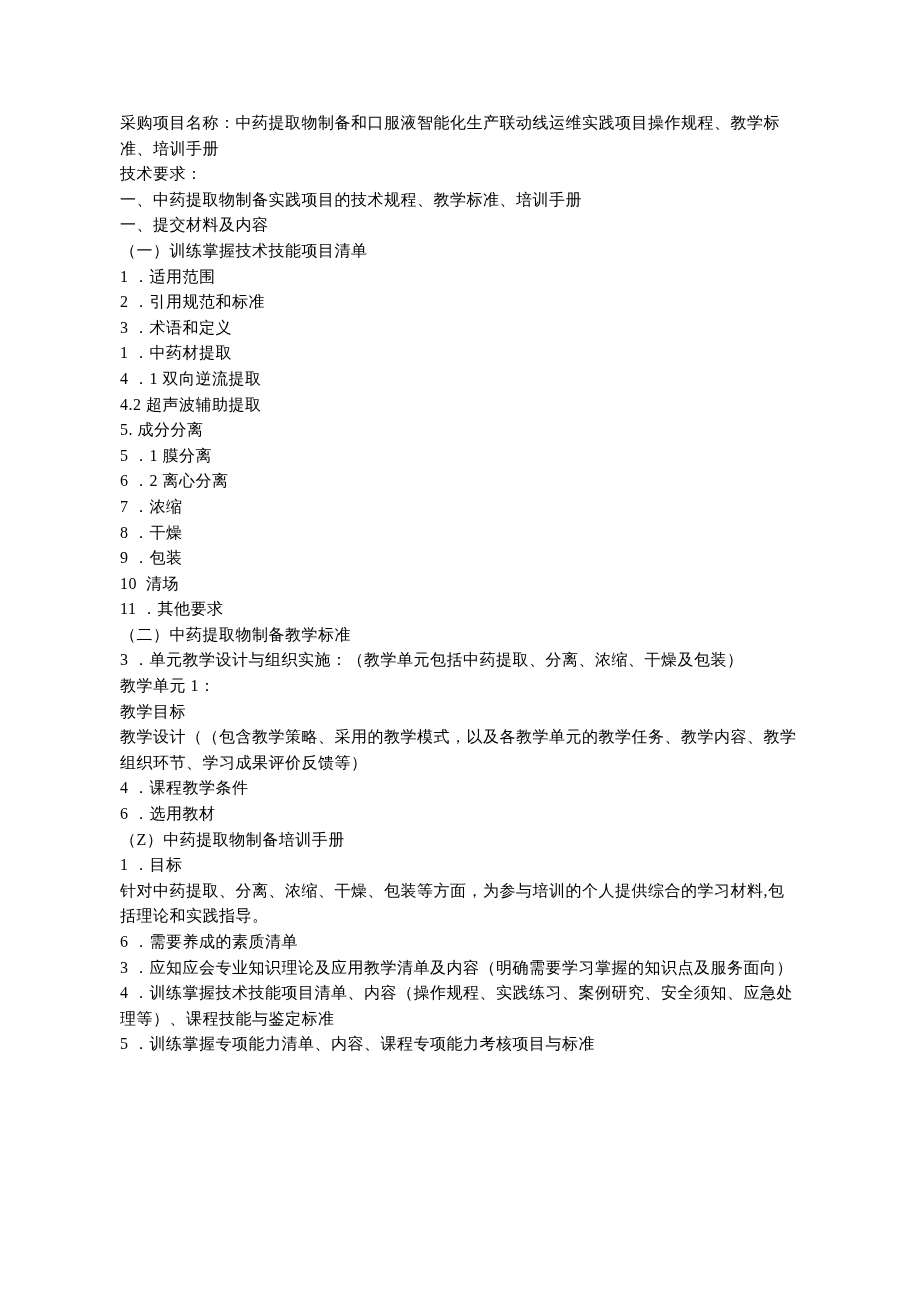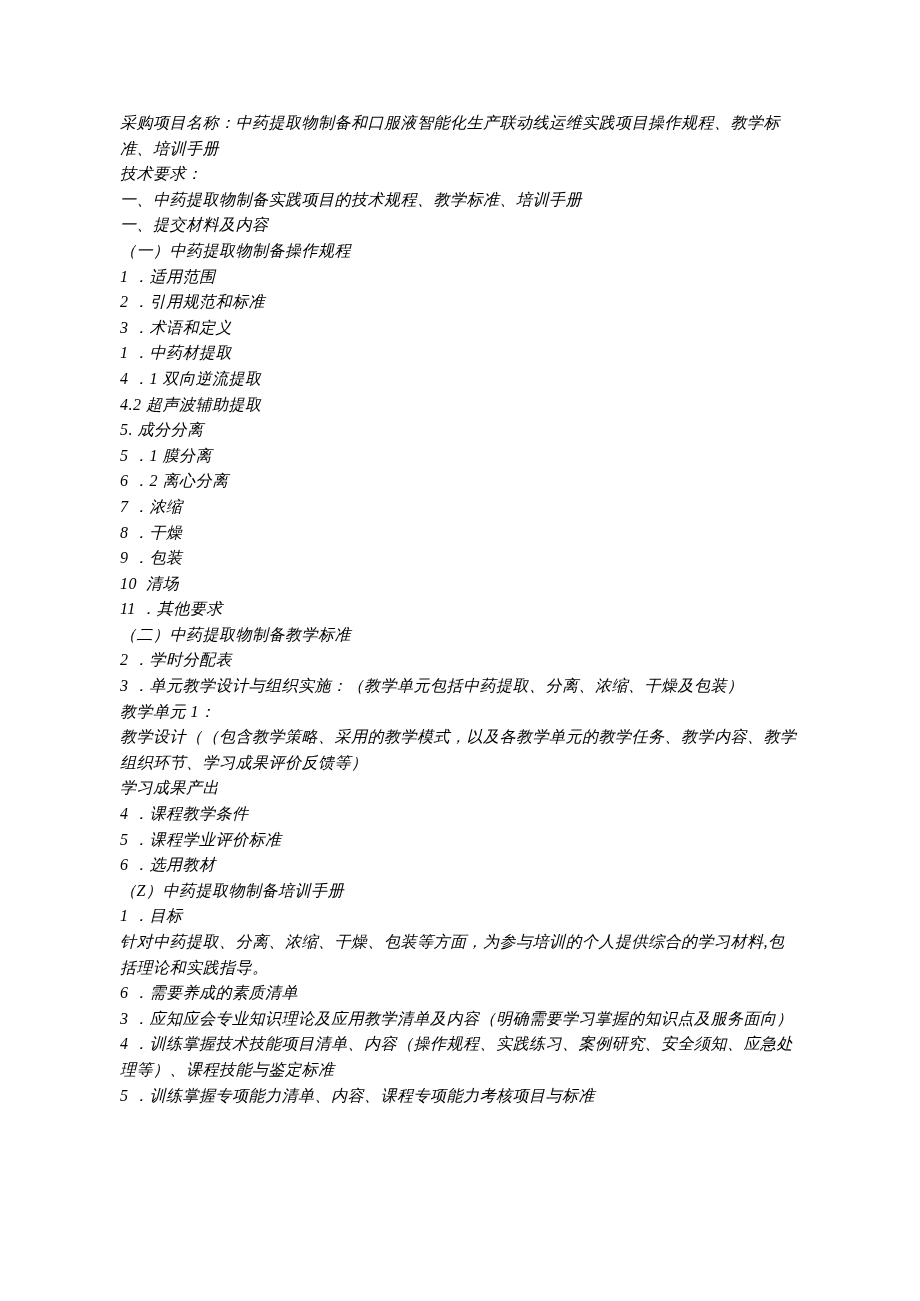--- a/index.html
+++ b/index.html
@@ -12,54 +12,51 @@
     line-height: 1.6;
   }
   .page {
     width: 920px;
     box-sizing: border-box;
     padding: 110px 120px 60px 120px;
   }
   .line {
     white-space: pre-wrap;
     letter-spacing: 0.5px;
-    font-style: italic;
   }
 </style>
 </head>
 <body>
 
 <div class="page">
   <div class="line">采购项目名称：中药提取物制备和口服液智能化生产联动线运维实践项目操作规程、教学标准、培训手册</div>
   <div class="line">技术要求：</div>
   <div class="line">一、中药提取物制备实践项目的技术规程、教学标准、培训手册</div>
   <div class="line">一、提交材料及内容</div>
-  <div class="line">（一）中药提取物制备操作规程</div>
+  <div class="line">（一）训练掌握技术技能项目清单</div>
   <div class="line">1 ．适用范围</div>
   <div class="line">2 ．引用规范和标准</div>
   <div class="line">3 ．术语和定义</div>
   <div class="line">1 ．中药材提取</div>
   <div class="line">4 ．1 双向逆流提取</div>
   <div class="line">4.2 超声波辅助提取</div>
   <div class="line">5. 成分分离</div>
   <div class="line">5 ．1 膜分离</div>
   <div class="line">6 ．2 离心分离</div>
   <div class="line">7 ．浓缩</div>
   <div class="line">8 ．干燥</div>
   <div class="line">9 ．包装</div>
   <div class="line">10  清场</div>
   <div class="line">11 ．其他要求</div>
   <div class="line">（二）中药提取物制备教学标准</div>
-  <div class="line">2 ．学时分配表</div>
   <div class="line">3 ．单元教学设计与组织实施：（教学单元包括中药提取、分离、浓缩、干燥及包装）</div>
   <div class="line">教学单元 1：</div>
+  <div class="line">教学目标</div>
   <div class="line">教学设计（（包含教学策略、采用的教学模式，以及各教学单元的教学任务、教学内容、教学组织环节、学习成果评价反馈等）</div>
-  <div class="line">学习成果产出</div>
   <div class="line">4 ．课程教学条件</div>
-  <div class="line">5 ．课程学业评价标准</div>
   <div class="line">6 ．选用教材</div>
   <div class="line">（Z）中药提取物制备培训手册</div>
   <div class="line">1 ．目标</div>
   <div class="line">针对中药提取、分离、浓缩、干燥、包装等方面，为参与培训的个人提供综合的学习材料,包括理论和实践指导。</div>
   <div class="line">6 ．需要养成的素质清单</div>
   <div class="line">3 ．应知应会专业知识理论及应用教学清单及内容（明确需要学习掌握的知识点及服务面向）</div>
   <div class="line">4 ．训练掌握技术技能项目清单、内容（操作规程、实践练习、案例研究、安全须知、应急处理等）、课程技能与鉴定标准</div>
   <div class="line">5 ．训练掌握专项能力清单、内容、课程专项能力考核项目与标准</div>
 </div>
 

